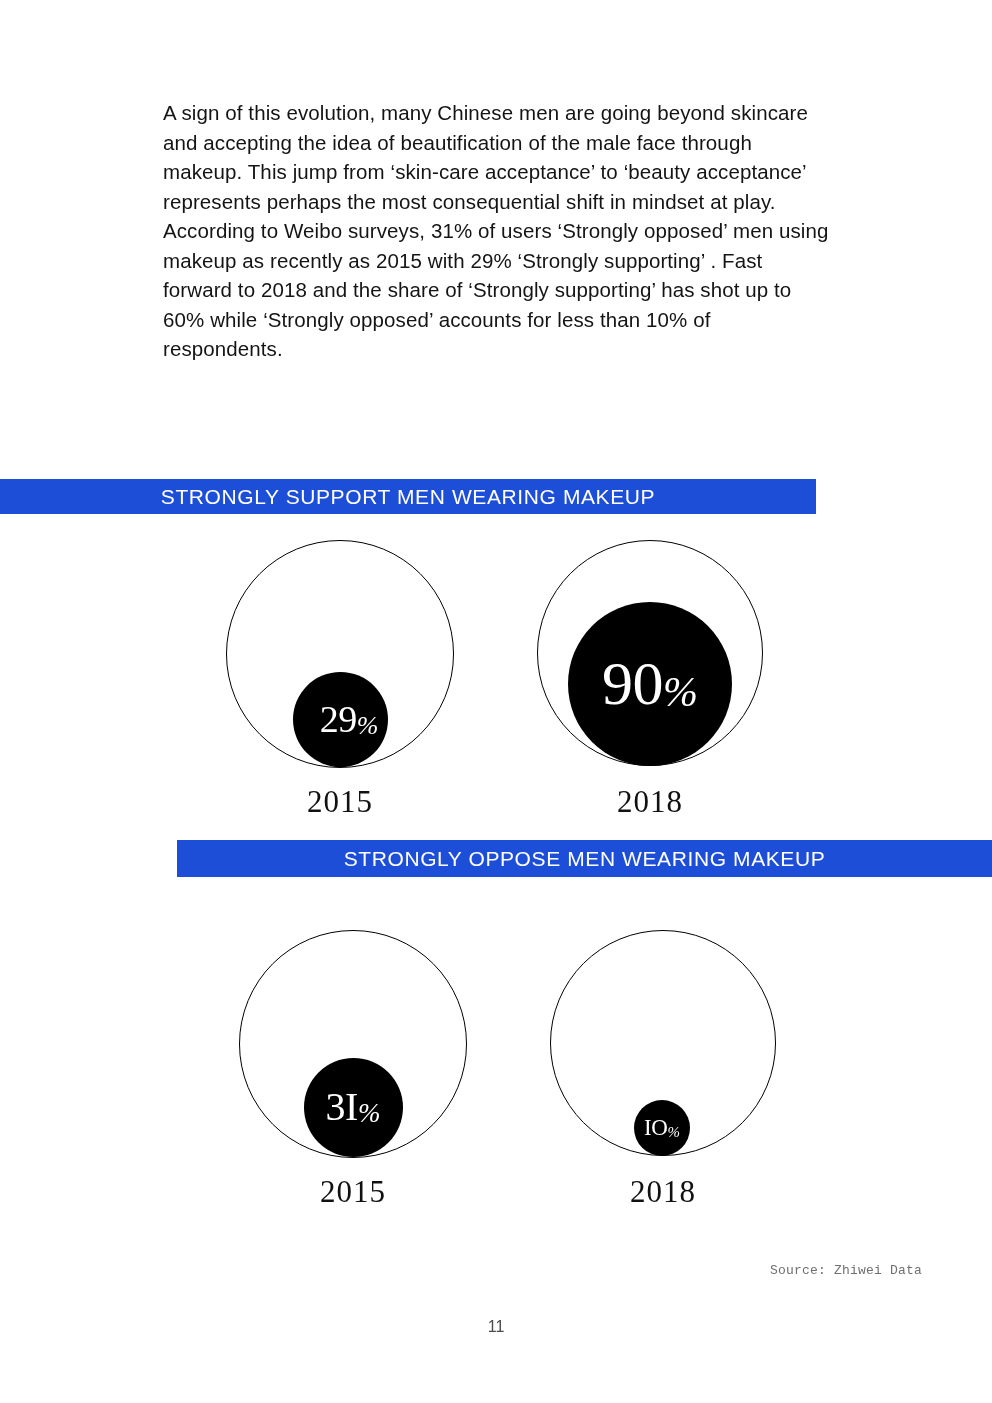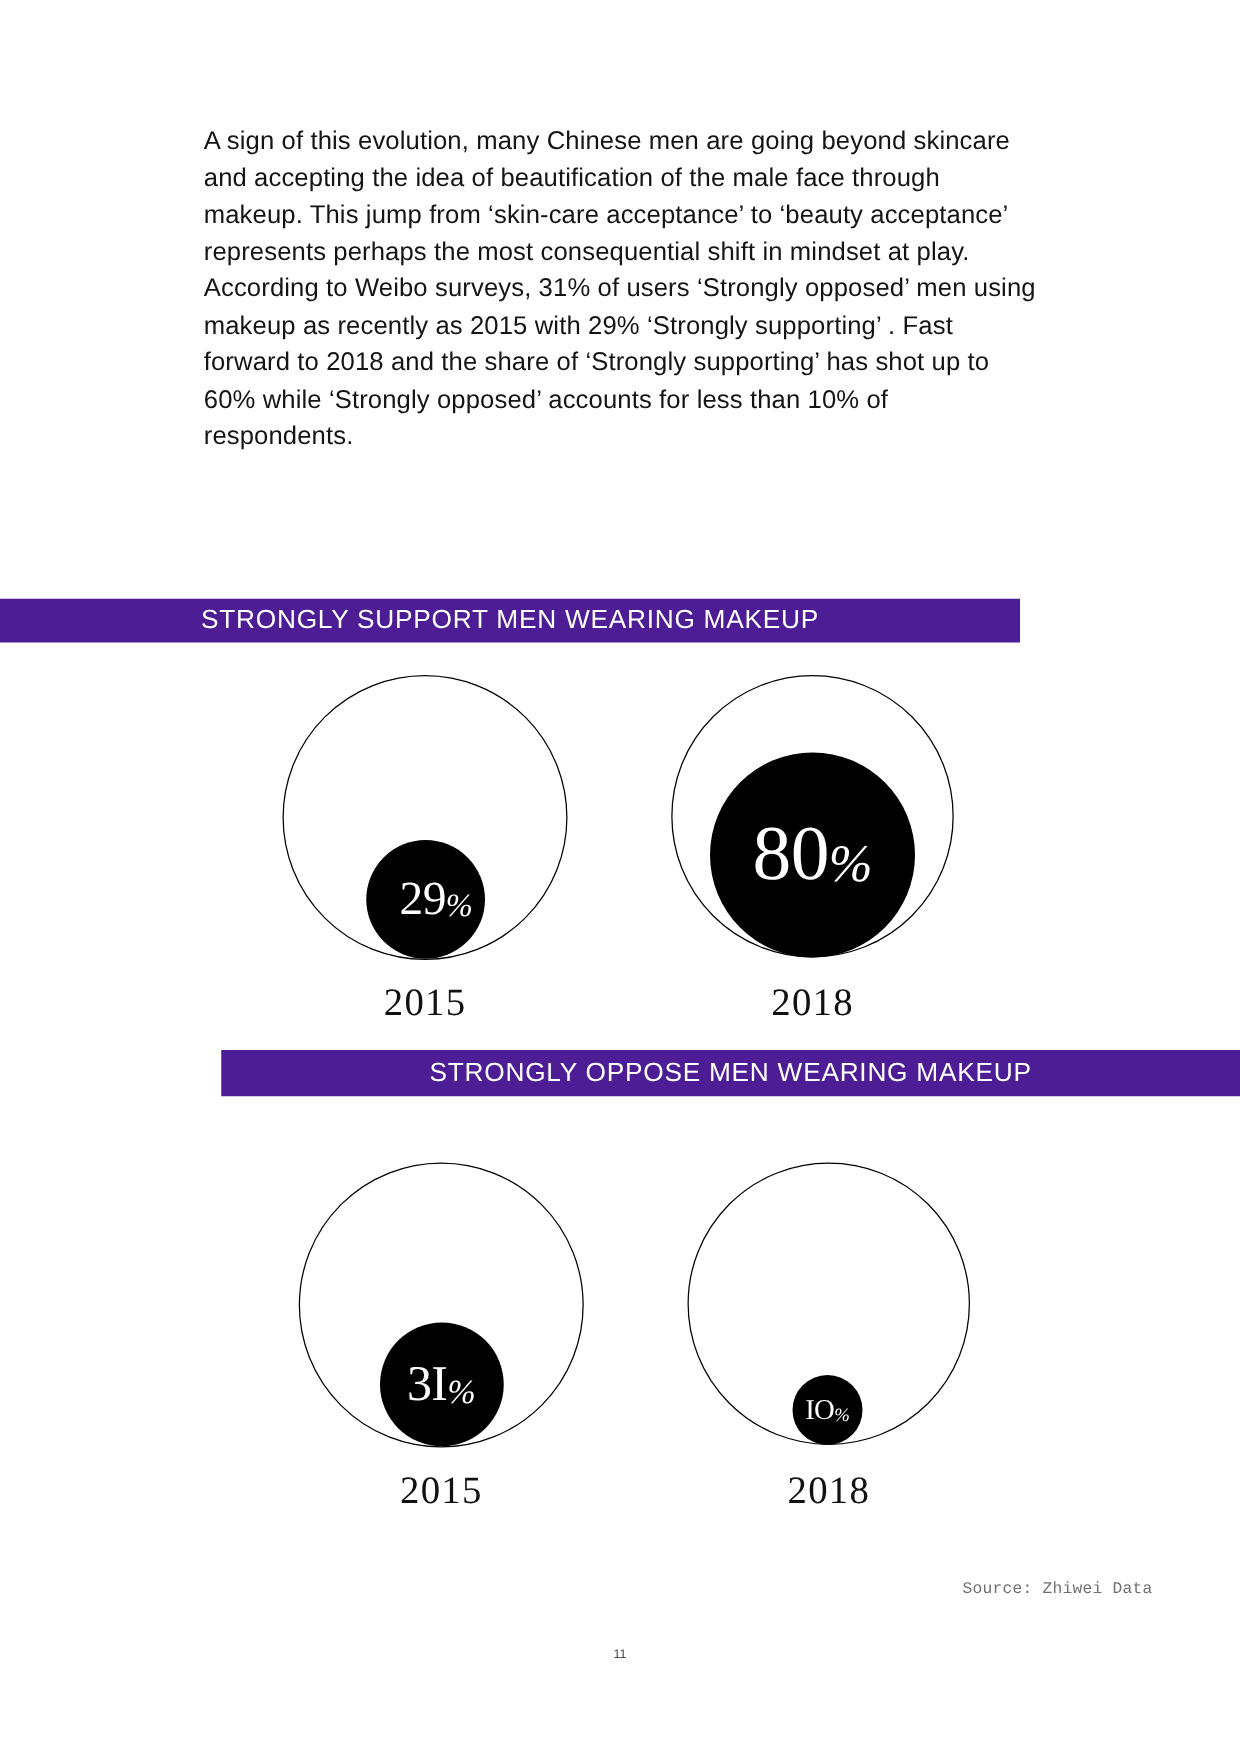--- a/index.html
+++ b/index.html
@@ -27,21 +27,21 @@
     font-size: 20.5px;
     line-height: 29.5px;
     color: #141414;
     letter-spacing: 0.1px;
     white-space: pre-line;
   }
 
   
   .banner {
     position: absolute;
-    background: #4c1d95;
+    background: #1d4ed8;
     color: #ffffff;
     font-family: "Liberation Sans", sans-serif;
     font-size: 21px;
     letter-spacing: 0.6px;
     display: flex;
     align-items: center;
     justify-content: center;
   }
   .banner-support {
     left: 0px;
@@ -141,21 +141,21 @@
     color: #6f6f6f;
     letter-spacing: 0.2px;
   }
   .page-number {
     position: absolute;
     left: 0;
     top: 1318px;
     width: 992px;
     text-align: center;
     font-family: Liberation Sans, sans-serif;
-    font-size: 10px;
+    font-size: 16px;
     color: #4a4a4a;
   }
 </style>
 </head>
 <body>
 
 <div class="intro">A sign of this evolution, many Chinese men are going beyond skincare and accepting the idea of beautification of the male face through makeup. This jump from ‘skin-care acceptance’ to ‘beauty acceptance’ represents perhaps the most consequential shift in mindset at play. According to Weibo surveys, 31% of users ‘Strongly opposed’ men using makeup as recently as 2015 with 29% ‘Strongly supporting’ . Fast forward to 2018 and the share of ‘Strongly supporting’ has shot up to 60% while ‘Strongly opposed’ accounts for less than 10% of respondents.</div>
 
 <div class="banner banner-support">
   <span>STRONGLY SUPPORT MEN WEARING MAKEUP</span>
@@ -170,21 +170,21 @@
         <span class="pct" style="font-size:38px;margin-left:18px;"><span class="num">29</span><span class="sym" style="font-size:26px;">%</span></span>
       </div>
     </div>
     <div class="year-label" style="top:246px;">2015</div>
   </div>
 
   <div class="bubble-group" style="left:530px; top:0;">
     <div class="bubble-frame" style="width:226px; height:226px;">
       <div class="outer-circle" style="width:226px; height:226px;"></div>
       <div class="inner-circle" style="width:164px; height:164px; left:31px; top:62px;">
-        <span class="pct" style="font-size:62px;"><span class="num">80</span><span class="sym" style="font-size:42px;">%</span></span>
+        <span class="pct" style="font-size:62px;"><span class="num">90</span><span class="sym" style="font-size:42px;">%</span></span>
       </div>
     </div>
     <div class="year-label" style="top:246px;">2018</div>
   </div>
 
 </div>
 
 <div class="banner banner-oppose">
   <span>STRONGLY OPPOSE MEN WEARING MAKEUP</span>
 </div>

